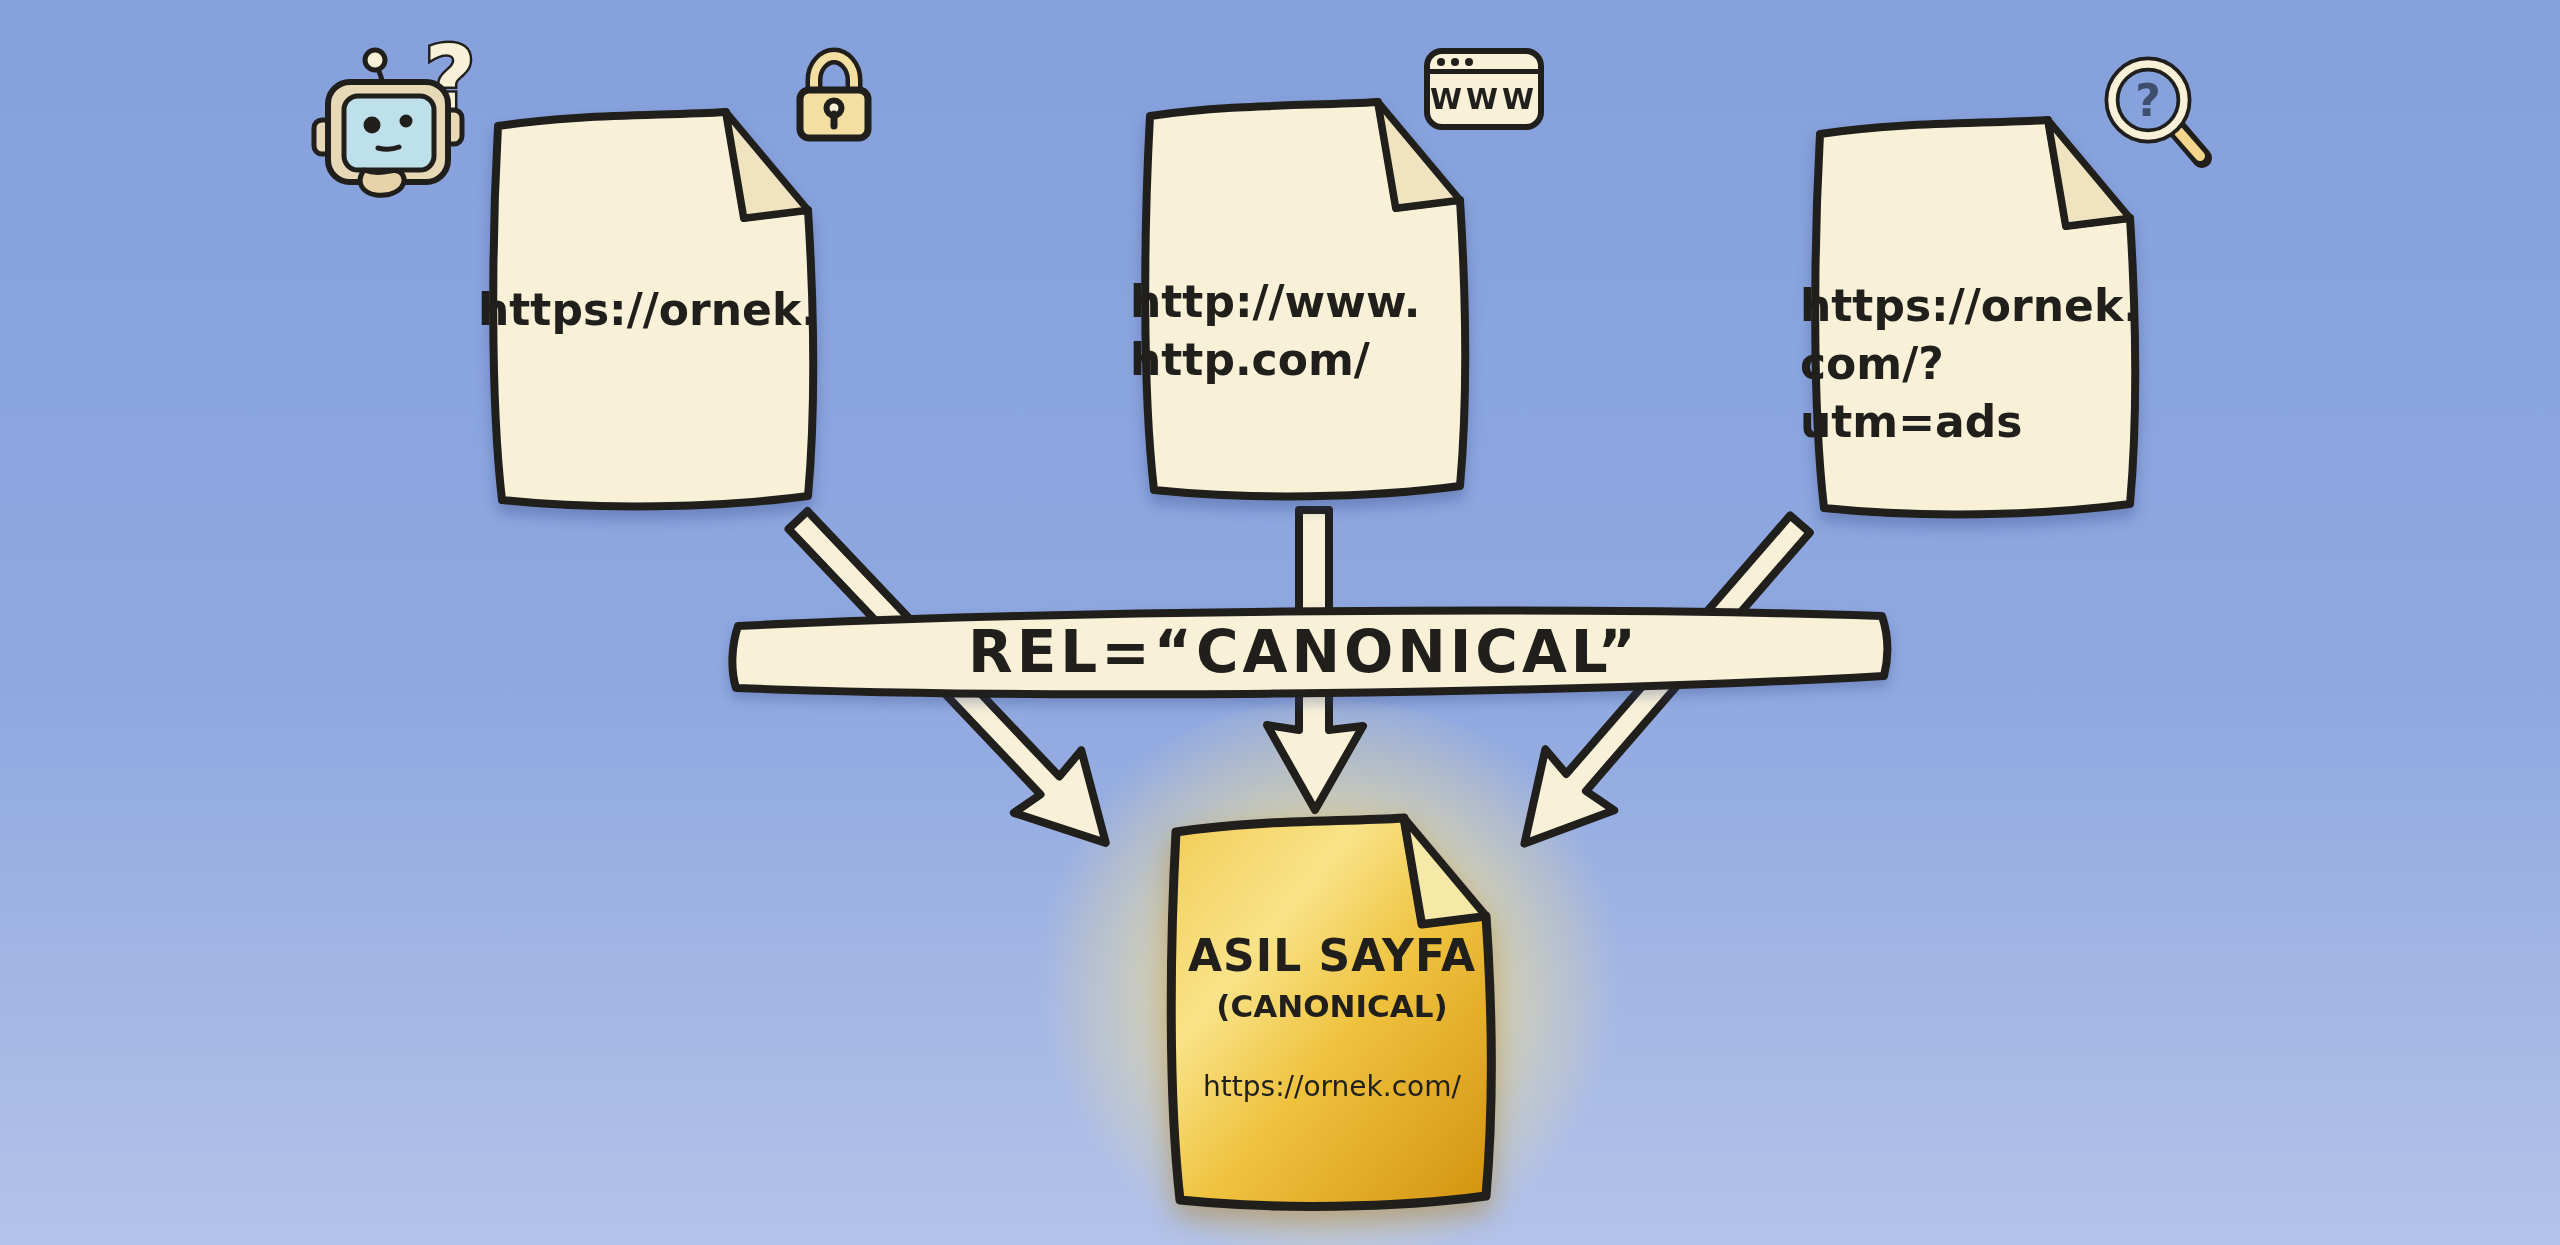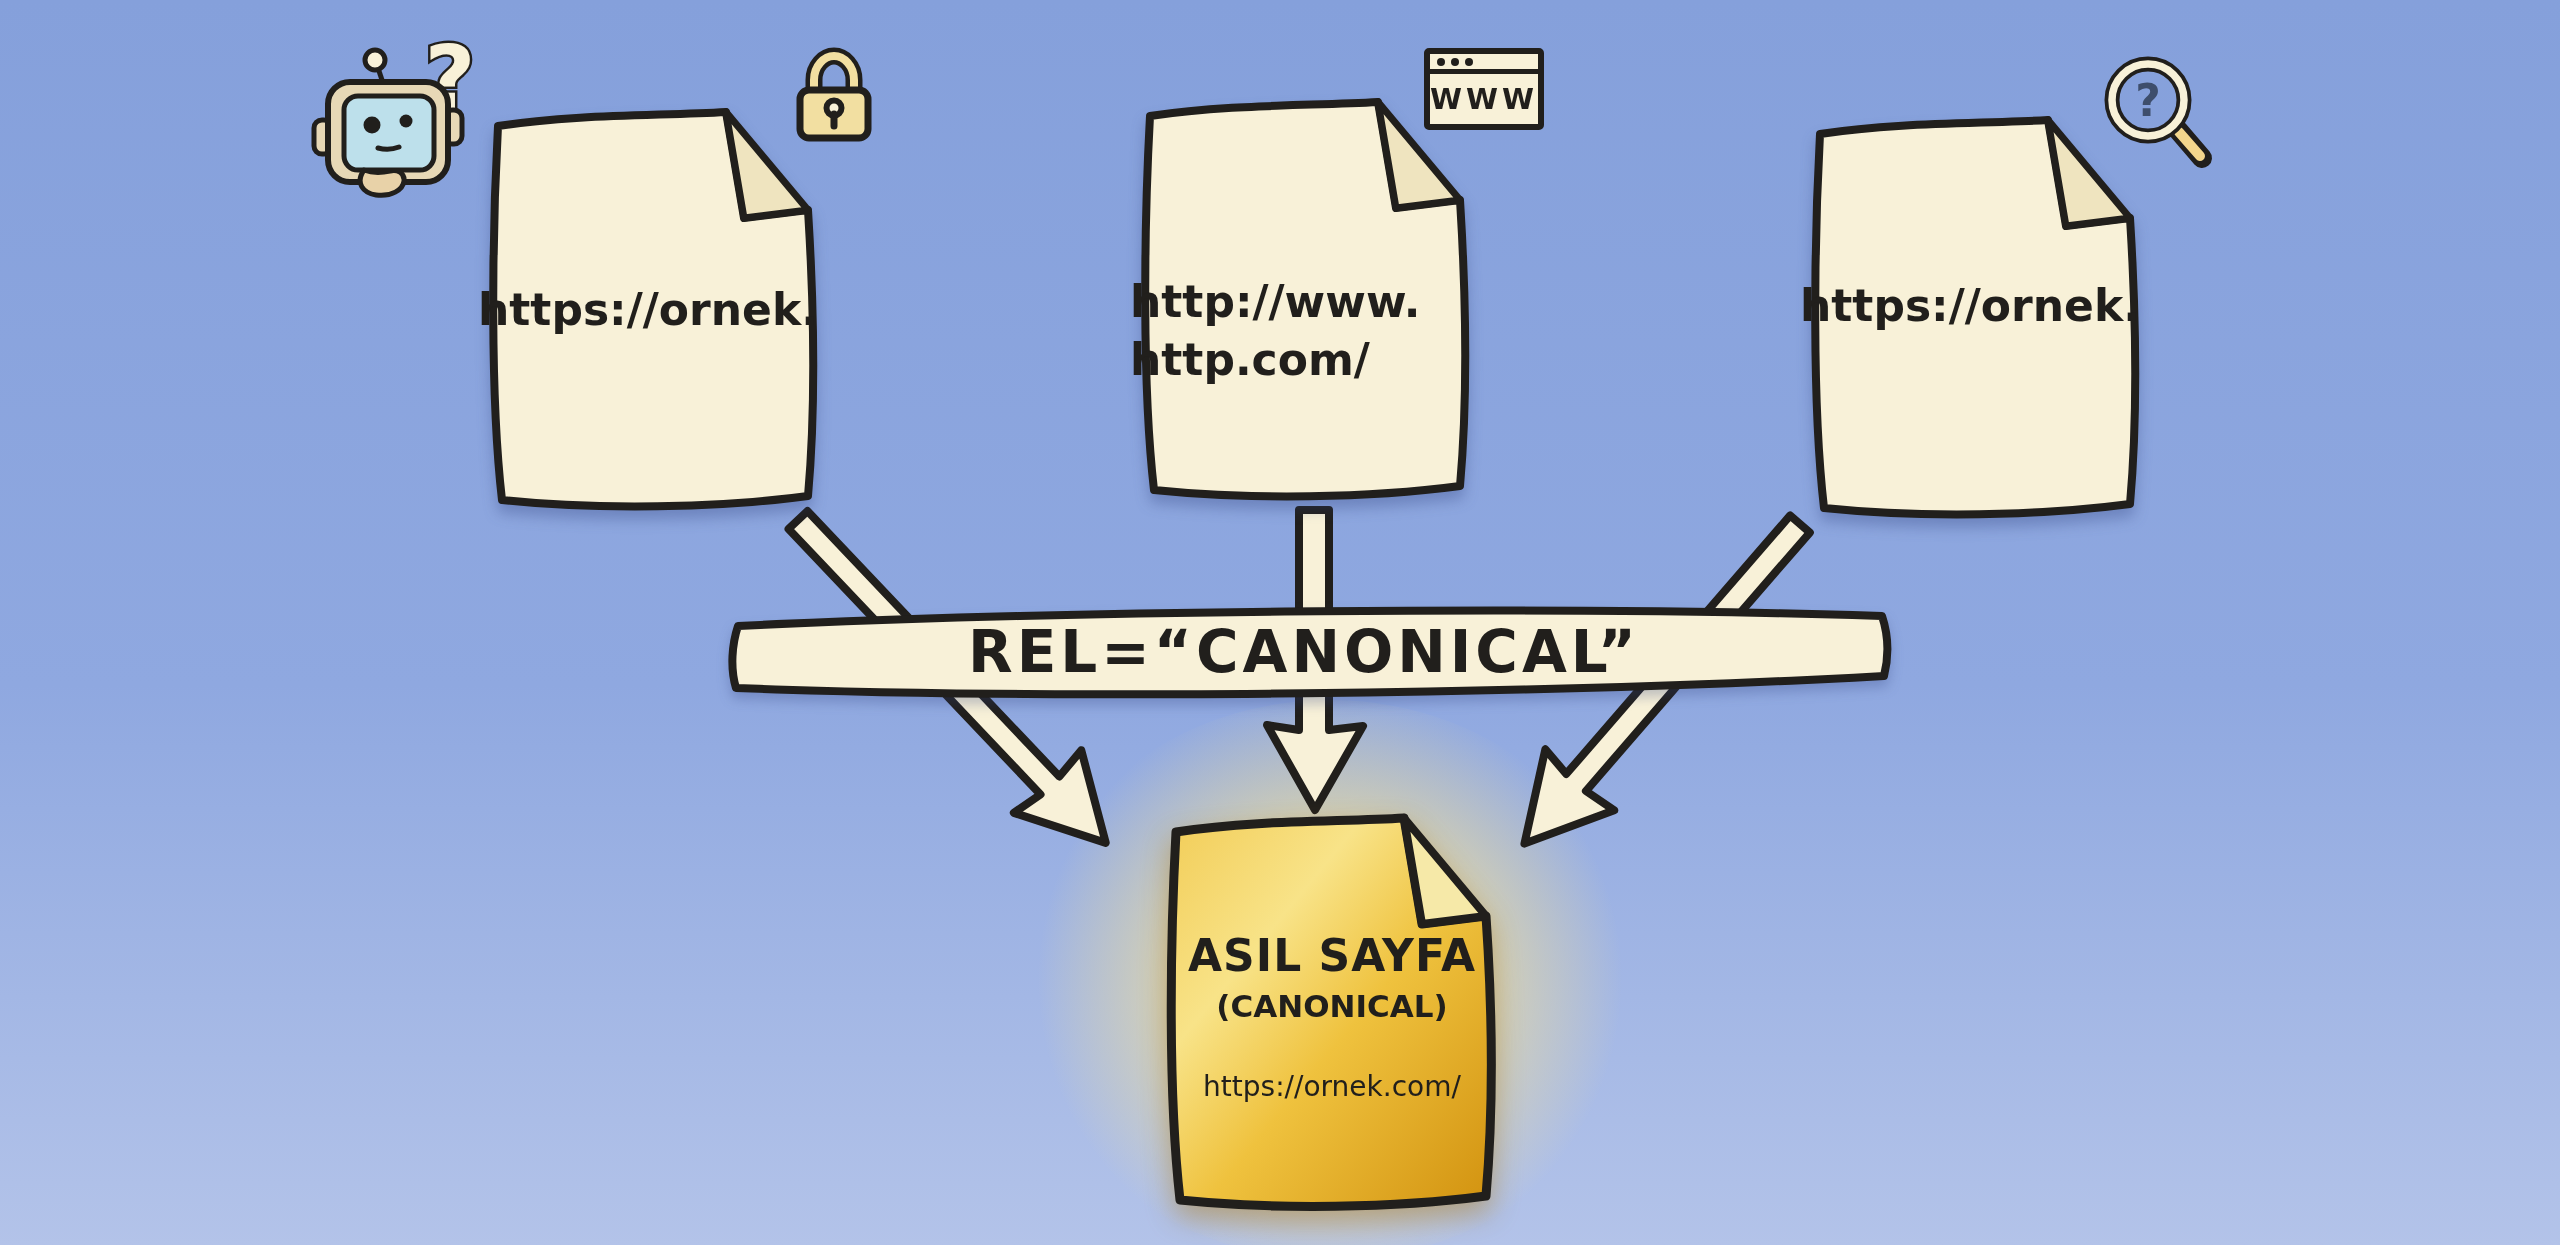--- a/index.html
+++ b/index.html
@@ -42,21 +42,21 @@
     width:1176px;height:104px;display:flex;align-items:center;justify-content:center;
     color:var(--ink);font-size:58px;font-weight:700;letter-spacing:4px;
   }
   .gold-text{width:352px;text-align:center;color:var(--ink);}
   .gold-title{font-size:44px;font-weight:700;letter-spacing:1px;line-height:1.25;}
   .gold-subtitle{font-size:31px;font-weight:700;letter-spacing:0px;line-height:1.25;margin-top:4px;}
   .gold-url{font-size:28px;font-weight:400;margin-top:44px;}
 
   .www-icon{
     width:120px;height:82px;background:var(--paper);
-    border:6px solid var(--ink);border-radius:5px;box-sizing:border-box;
+    border:6px solid var(--ink);border-radius:18px;box-sizing:border-box;
   }
   .www-titlebar{
     height:20px;border-bottom:5px solid var(--ink);
     display:flex;align-items:center;gap:6px;padding-left:7px;box-sizing:border-box;
   }
   .www-dot{width:8px;height:8px;border-radius:50%;background:var(--ink);}
   .www-label{
     height:50px;display:flex;align-items:center;justify-content:center;
     color:var(--ink);font-size:29px;font-weight:700;letter-spacing:4px;
   }
@@ -90,20 +90,21 @@
     <div>http://www.</div>
     <div>http.com/</div>
   </div>
 
   <svg class="abs doc-shadow" style="left:1800px;top:104px;" width="352" height="422" viewBox="0 0 352 422">
     <path class="f-paper s-ink" stroke-width="8" stroke-linejoin="round" d="M 20 30 C 100 18 180 20 248 16 L 266 122 L 330 114 C 336 210 338 310 330 400 C 240 412 120 414 24 404 C 12 300 14 140 20 30 Z"></path>
     <path class="f-flap s-ink" stroke-width="7" stroke-linejoin="round" d="M 248 16 L 266 122 L 330 114 Z"></path>
   </svg>
   <div class="abs doc-text" style="left:1800px;top:277px;">
     <div>https://ornek.</div>
+    <div>com/?utm=ads</div>
   </div>
 
   <svg class="abs" style="left:298px;top:18px;" width="200" height="180" viewBox="0 0 200 180">
     <text x="152" y="90" text-anchor="middle" font-size="88" font-weight="bold" class="f-paper s-ink" stroke-width="5" style="paint-order:stroke;">?</text>
     <line class="s-ink" stroke-width="5" x1="80" y1="50" x2="86" y2="68"></line>
     <circle class="f-paper s-ink" stroke-width="5" cx="77" cy="42" r="10"></circle>
     <rect class="f-head s-ink" stroke-width="5" x="16" y="102" width="18" height="34" rx="8"></rect>
     <rect class="f-head s-ink" stroke-width="5" x="146" y="92" width="18" height="34" rx="8"></rect>
     <rect class="f-head s-ink" stroke-width="6" x="30" y="64" width="120" height="100" rx="22"></rect>
     <rect class="f-screen s-ink" stroke-width="5" x="46" y="78" width="90" height="74" rx="14"></rect>

